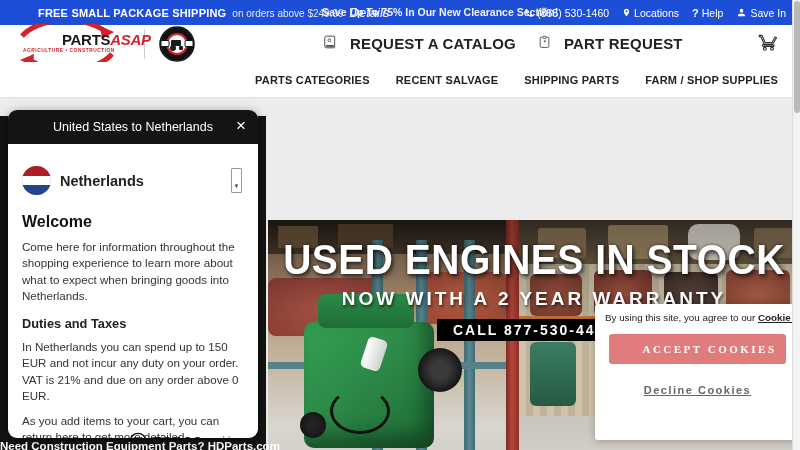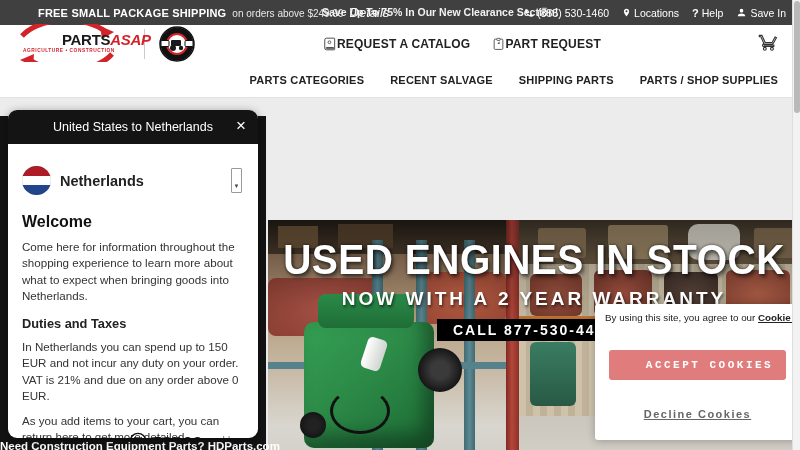--- a/index.html
+++ b/index.html
@@ -1,21 +1,21 @@
 <!DOCTYPE html>
 <html><head>
 <meta charset="utf-8">
 <style>
   * { margin:0; padding:0; box-sizing:border-box; }
   html,body { width:800px; height:450px; overflow:hidden; background:#ececec;
               font-family:"Liberation Sans", sans-serif; position:relative; }
   .stage { position:absolute; inset:0; width:800px; height:450px; overflow:hidden; }
 
   
-  .topbar { position:absolute; left:0; top:0; width:800px; height:25px; background:#404040;
+  .topbar { position:absolute; left:0; top:0; width:800px; height:25px; background:#1d4ed8;
             color:#fff; display:flex; align-items:center; }
   .topbar .left { display:flex; align-items:baseline; gap:6px; padding-left:38px; white-space:nowrap; }
   .tb-bold { font-size:11px; font-weight:700; letter-spacing:.2px; }
   .tb-reg  { font-size:10px; color:#e8e8e8; }
   .tb-details { font-size:13px; font-style:italic; font-weight:400; color:#fff; }
   .tb-promo { position:absolute; left:322px; top:6px; font-size:10.5px; font-weight:600; color:#f2f2f2; }
   .tb-caret { position:absolute; left:540px; top:5px; color:#bbb; font-size:9px; }
   .topbar .right { position:absolute; right:14px; top:0; height:25px; display:flex; align-items:center; gap:13px; }
   .tb-item { display:flex; align-items:center; gap:3px; font-size:10.5px; color:#fff; white-space:nowrap; }
   .tb-item svg { display:block; }
@@ -27,21 +27,21 @@
   .brand { position:relative; margin-left:14px; width:108px; height:34px; }
   .brand svg.arcs { position:absolute; left:-6px; top:-3px; }
   .brand-text { position:absolute; left:8px; top:5px; line-height:1; white-space:nowrap; }
   .brand-name { font-size:15px; font-weight:800; color:#1a1a1a; letter-spacing:-.3px;margin-left:40px; }
   .brand-accent { font-size:15px; font-weight:800; font-style:italic; color:#d2232a; letter-spacing:-.3px; }
   .brand-tagline { position:absolute; left:9px; top:21px; font-size:4.8px; font-weight:700;
                    color:#d2232a; letter-spacing:.55px; white-space:nowrap; }
   .brand-divider { width:1px; height:30px; background:#ccc; margin-left:22px; }
   .badge { position:relative; width:36px; height:36px; margin-left:14px; flex:0 0 auto; }
   .hdr-actions { display:flex; align-items:center; gap:22px; margin-left:128px; }
-  .hdr-action { display:flex; align-items:flex-start; gap:0; font-size:12px; font-weight:700;
+  .hdr-action { display:flex; align-items:flex-start; gap:13px; font-size:15px; font-weight:700;
                 color:#222; letter-spacing:.2px; white-space:nowrap; }
   .hdr-action svg { display:block; }
   .cart { position:absolute; right:22px; top:8px; }
 
   
   .navrow { position:absolute; left:0; top:62px; width:800px; height:35px; background:#fff;
             display:flex; align-items:center; justify-content:flex-end; gap:26px; padding-right:22px; }
   .nav-item { font-size:11px; font-weight:700; color:#222; letter-spacing:.2px; white-space:nowrap; cursor:pointer; }
 
   
@@ -93,27 +93,27 @@
   .hero-sub { position:static; display:block; margin-top:7px; color:#fff; font-size:19px; font-weight:600;
               letter-spacing:3px; text-shadow:1px 2px 3px rgba(0,0,0,.6); }
   .hero-call { position:static; display:inline-block; margin-top:9px; background:#000; color:#fff;
                font-size:14px; font-weight:600; letter-spacing:2px; padding:3px 16px; }
 
   
   .cookie { position:absolute; left:595px; top:304px; width:205px; height:136px; background:#fff;
             border-radius:3px; box-shadow:0 1px 8px rgba(0,0,0,.25); padding:8px 10px 0; z-index:40; }
   .cookie-msg { font-size:9.8px; color:#222; text-align:center; white-space:nowrap; }
   .cookie-link { font-weight:700; text-decoration:underline; color:#222; cursor:pointer; }
-  .btn-accept { display:block; width:177px; height:30px; margin:27px auto 0; background:#e07c7c; border:none;
-                border-radius:3px; color:#fff; font-family:Liberation Mono, monospace; font-size:11px; font-weight:700;
+  .btn-accept { display:block; width:177px; height:30px; margin:11px auto 0; background:#e07c7c; border:none;
+                border-radius:3px; color:#fff; font-family:Liberation Serif, serif; font-size:11px; font-weight:700;
                 letter-spacing:2.5px; cursor:pointer;padding-left:24px; }
   .btn-custom { display:block; width:177px; height:28px; margin:12px auto 0; background:#fff; border:1px solid #ccc;
                 border-radius:3px; color:#555; font-family:inherit; font-size:11px; font-weight:700;
                 letter-spacing:2.5px; cursor:pointer; }
-  .decline { display:block; margin-top:28px; text-align:center; font-size:11px; font-weight:700; color:#666;
+  .decline { display:block; margin-top:20px; text-align:center; font-size:11px; font-weight:700; color:#666;
              letter-spacing:1.5px; text-decoration:underline; cursor:pointer; }
 
   
   .zonos-backdrop { position:absolute; left:0; top:116px; width:266px; height:334px; background:#131313; z-index:50; }
   .hd-banner { position:absolute; left:0; top:324px; width:266px; text-align:center; color:#fff;
                font-size:11.5px; font-weight:600; white-space:nowrap; }
   .modal { position:absolute; left:8px; top:110px; width:250px; height:328px; background:#ffffff; border-radius:9px;
            overflow:hidden; z-index:60; box-shadow:0 2px 10px rgba(0,0,0,.4); }
   .modal-head { height:34px; background:#141414; color:#fff; display:flex; align-items:center; justify-content:center;
                 position:relative; font-size:12.5px; }
@@ -228,21 +228,21 @@
           <circle cx="8" cy="20" r="1.8" fill="none" stroke="#333" stroke-width="1.4"></circle>
           <circle cx="17" cy="20" r="1.8" fill="none" stroke="#333" stroke-width="1.4"></circle>
         </svg>
     </span>
   </div>
 
   <div class="navrow">
     <span class="nav-item">PARTS CATEGORIES</span>
     <span class="nav-item">RECENT SALVAGE</span>
     <span class="nav-item">SHIPPING PARTS</span>
-    <span class="nav-item">PARTS / SHOP SUPPLIES</span>
+    <span class="nav-item">FARM / SHOP SUPPLIES</span>
   </div>
 
   <div class="main">
     <div class="hero">
       <div class="h-left"></div>
       <div class="h-topshelf"></div>
         <div class="h-box1"></div>
         <div class="h-box2"></div>
       <div class="h-redeng1"></div>
         <div class="h-redeng2"></div>

